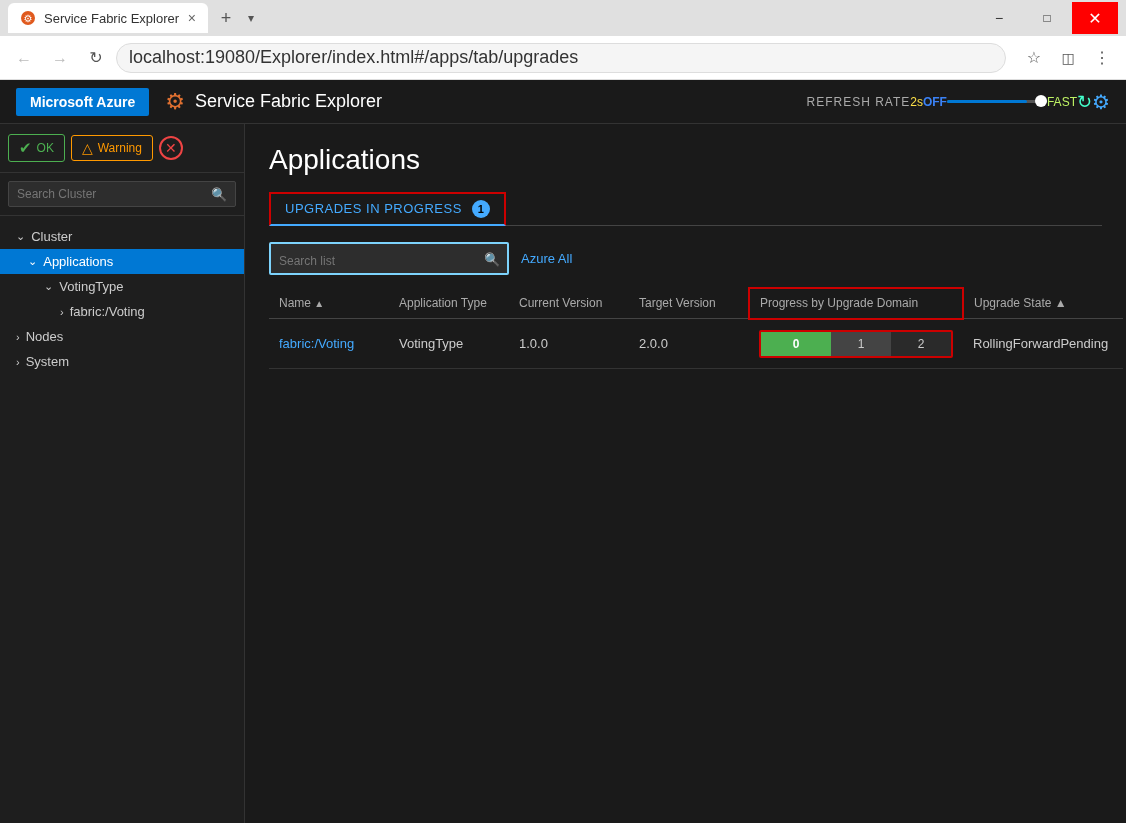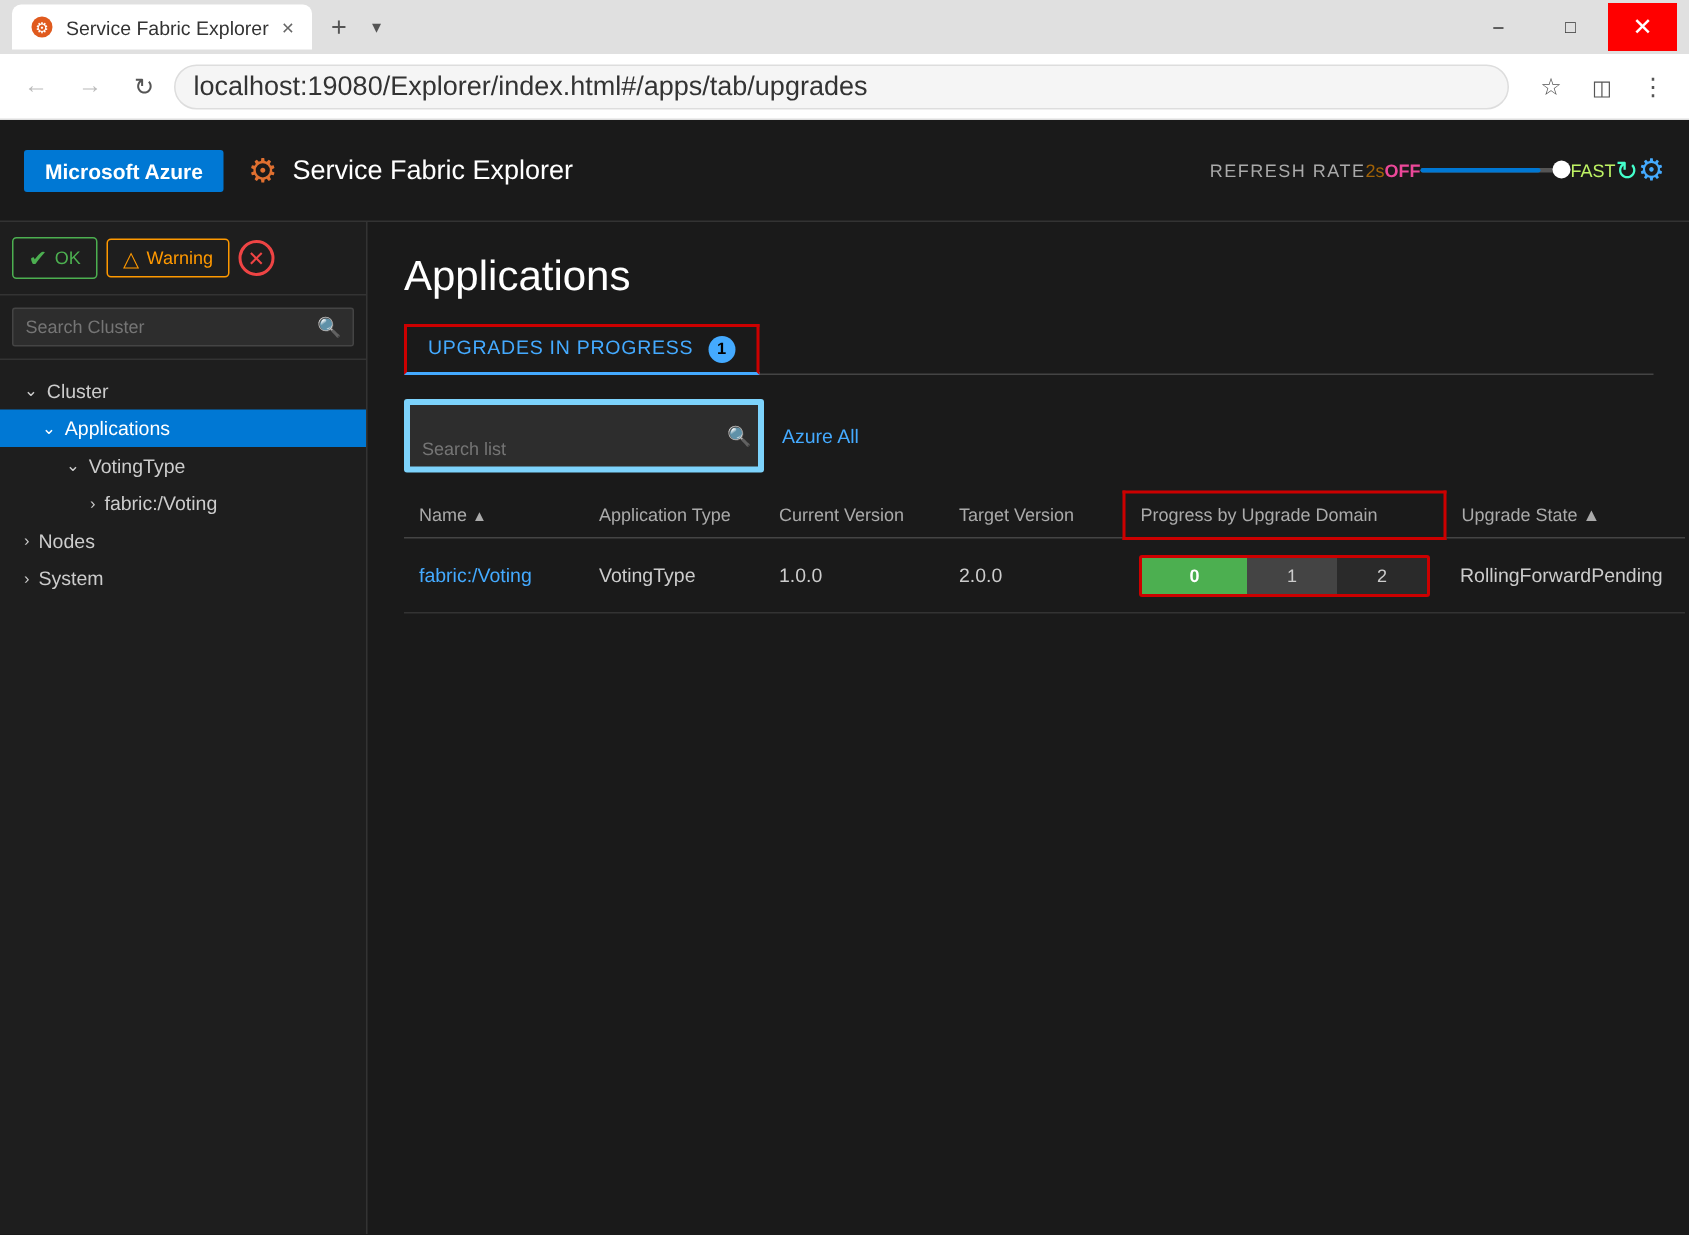--- a/index.html
+++ b/index.html
@@ -17,27 +17,27 @@
     .nav-btn { width: 32px; height: 32px; display: flex; align-items: center; justify-content: center; color: #555; cursor: pointer; border-radius: 4px; font-size: 16px; }
     .nav-btn.disabled { color: #bbb; cursor: default; }
     .address-bar { flex: 1; height: 30px; background: #f5f5f5; border: 1px solid #ddd; border-radius: 15px; padding: 0 12px; font-size: 13px; color: #333; display: flex; align-items: center; }
     .nav-icons { display: flex; gap: 2px; margin-left: 8px; }
     .nav-icon { width: 32px; height: 32px; display: flex; align-items: center; justify-content: center; color: #555; cursor: pointer; font-size: 16px; }
 
     
     .app { display: flex; flex-direction: column; height: calc(823px - 80px); }
 
     
-    .app-header { background: #1a1a1a; display: flex; align-items: center; height: 68px; padding: 0 16px; border-bottom: 1px solid #333; }
+    .app-header { background: #1a1a1a; display: flex; align-items: center; height: 44px; padding: 0 16px; border-bottom: 1px solid #333; }
     .ms-azure-logo { background: #0078d4; color: #fff; font-size: 14px; font-weight: bold; padding: 6px 14px; border-radius: 2px; margin-right: 16px; }
     .app-title { color: #fff; font-size: 18px; font-weight: 300; }
     .header-right { margin-left: auto; display: flex; align-items: center; color: #aaa; font-size: 12px; }
     .refresh-label { color: #aaa; letter-spacing: 1px; }
-    .refresh-value { color: #a16207; }
-    .refresh-off { color: #ec4899; font-weight: bold; }
+    .refresh-value { color: #fde047; }
+    .refresh-off { color: #3b82f6; font-weight: bold; }
     .refresh-slider { display: flex; align-items: center; gap: 6px; }
     .slider-track { width: 100px; height: 3px; background: #555; border-radius: 2px; position: relative; }
     .slider-fill { width: 80px; height: 3px; background: #0078d4; border-radius: 2px; }
     .slider-thumb { position: absolute; right: 0; top: -5px; width: 12px; height: 12px; background: #fff; border-radius: 50%; }
     .fast-label { color: #bef264; }
     .refresh-icon { color: #4fc; font-size: 18px; cursor: pointer; }
     .settings-icon-btn { color: #4af; font-size: 20px; cursor: pointer; }
 
     
     .main-content { display: flex; flex: 1; overflow: hidden; }
@@ -65,21 +65,21 @@
     
     .page-content { flex: 1; padding: 20px 24px; overflow-y: auto; background: #1a1a1a; }
     .page-title { font-size: 28px; font-weight: 300; color: #fff; margin-bottom: 16px; }
 
     .tabs-bar { display: flex; border-bottom: 1px solid #444; margin-bottom: 16px; }
     .tab { padding: 8px 16px; font-size: 13px; color: #888; cursor: pointer; letter-spacing: 0.5px; text-transform: uppercase; }
     .tab.active { color: #4af; border-bottom: 2px solid #4af; margin-bottom: -1px; border: 2px solid #c00; border-bottom: 2px solid #4af; padding: 6px 14px; position: relative; }
     .tab-badge { display: inline-flex; align-items: center; justify-content: center; background: #4af; color: #000; border-radius: 50%; width: 18px; height: 18px; font-size: 11px; font-weight: bold; margin-left: 6px; }
 
     .filter-bar { display: flex; align-items: center; margin-bottom: 12px; gap: 12px; }
-    .search-list-input { background: #2d2d2d; border: 4px solid #7dd3fc; border-radius: 2px; padding: 22px 28px 5px 8px; font-size: 12px; color: #ccc; outline: none; width: 240px; }
+    .search-list-input { background: #2d2d2d; border: 2px solid #7dd3fc; border-radius: 2px; padding: 10px 28px 5px 8px; font-size: 12px; color: #ccc; outline: none; width: 240px; }
     .search-list-wrapper { position: relative; display: inline-block; }
     .search-list-icon { position: absolute; right: 8px; top: 50%; transform: translateY(-50%); color: #888; font-size: 13px; }
     .reset-all-btn { color: #4af; font-size: 13px; cursor: pointer; background: none; border: none; }
 
     .data-table { width: 100%; border-collapse: collapse; }
     .data-table th { text-align: left; padding: 8px 10px; font-size: 12px; color: #aaa; font-weight: 500; border-bottom: 1px solid #444; background: #1a1a1a; }
     .data-table td { padding: 10px 10px; font-size: 13px; color: #ccc; border-bottom: 1px solid #333; }
     .col-name { min-width: 120px; }
     .col-apptype { min-width: 120px; }
     .col-current { min-width: 120px; }

